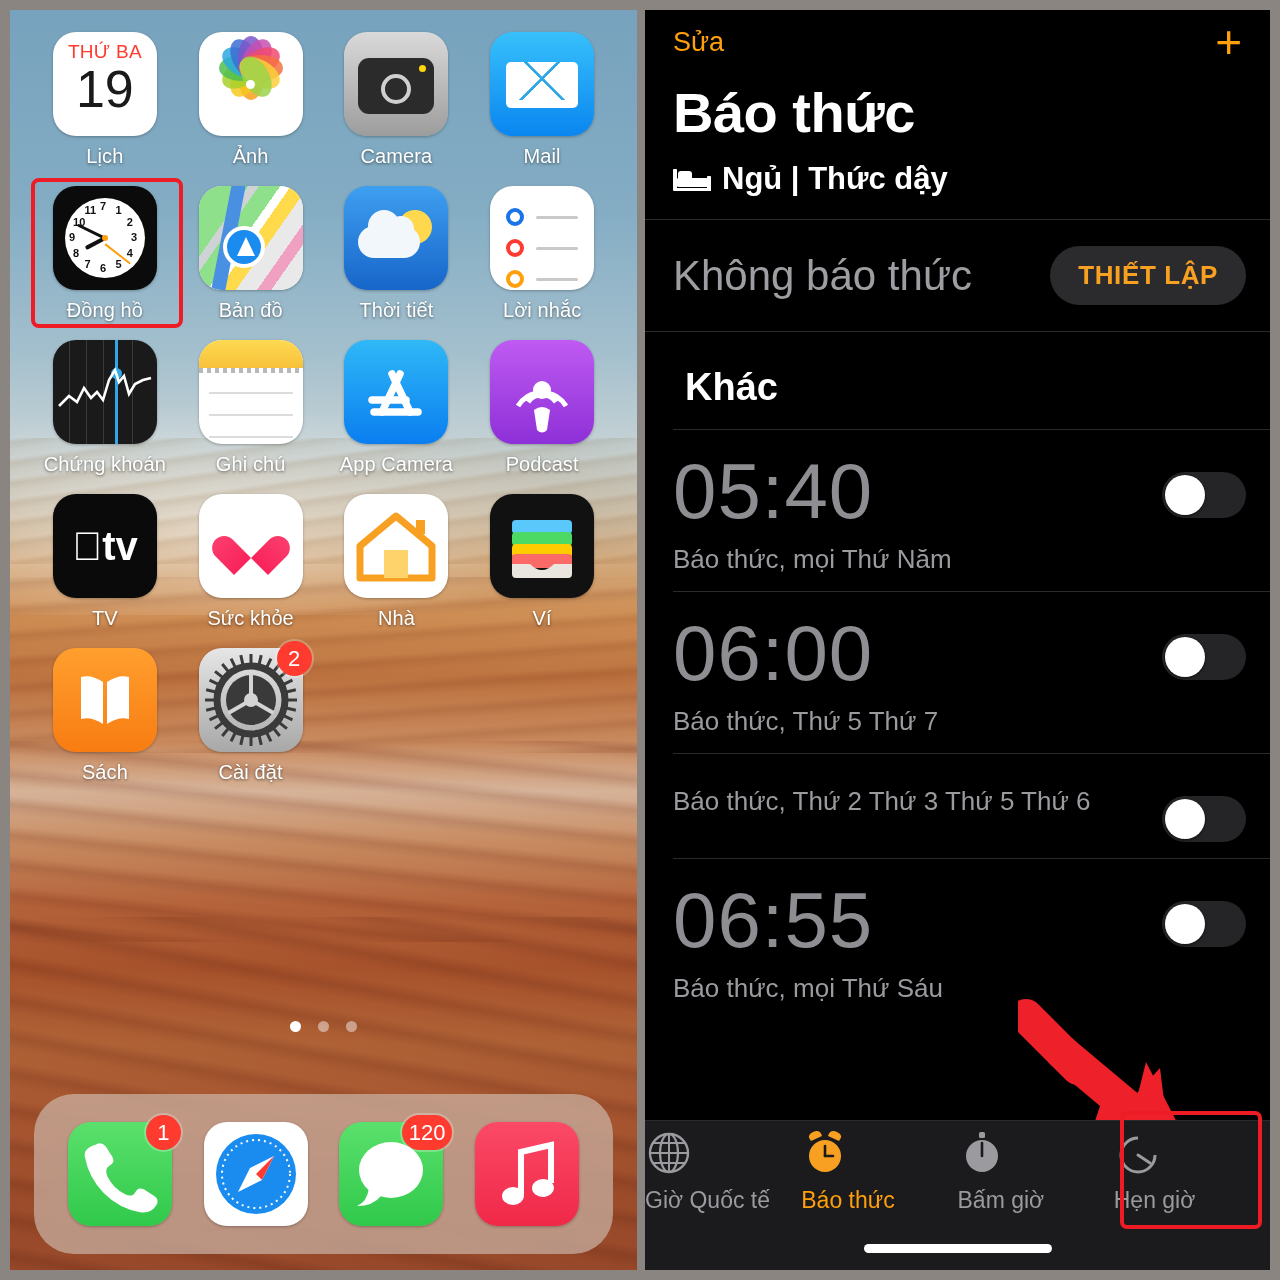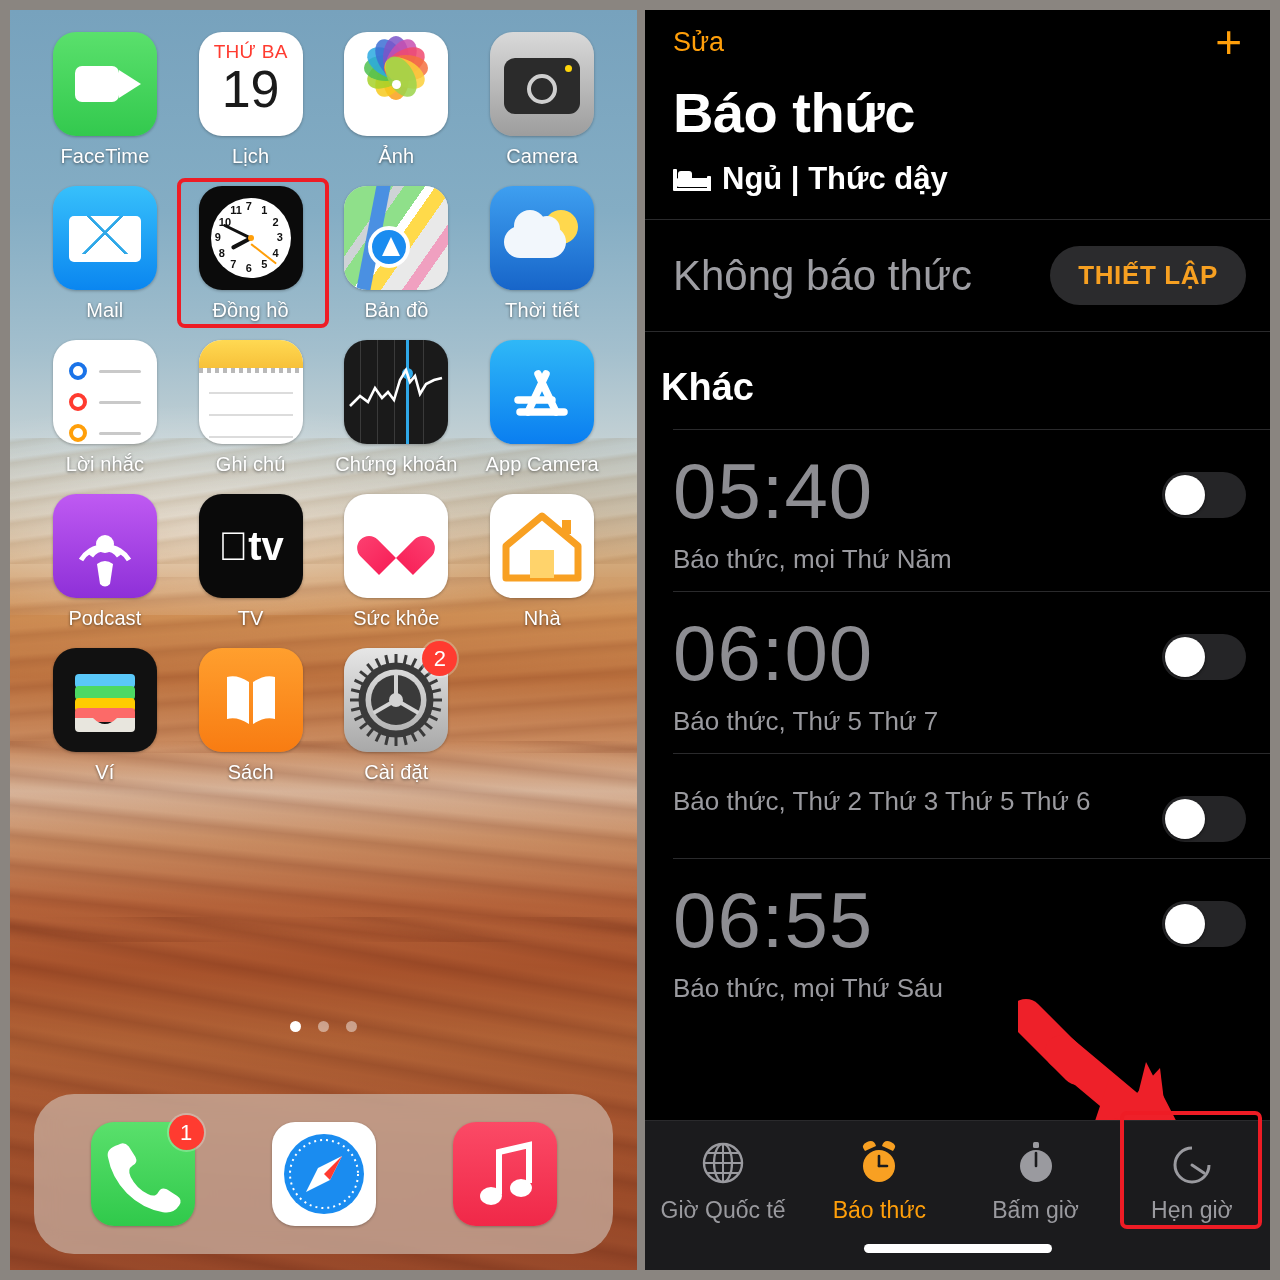--- a/index.html
+++ b/index.html
@@ -271,21 +271,21 @@
     display:flex; align-items:center; justify-content:space-between;
     padding: 26px 24px 26px 28px;
   }
   .no-alarm-text { color:#9d9da2; font-size:42px; }
   .setup-btn {
     background:#2b2b2d; color:#f7a021;
     font-size:26px; font-weight:bold; letter-spacing:.6px;
     padding: 14px 28px; border-radius:30px;
   }
   .khac {
-    padding: 34px 28px 20px 16px;
+    padding: 34px 28px 20px 40px;
     color:#fff; font-size:38px; font-weight:bold;
   }
   .alarm-row {
     padding: 20px 24px 16px 28px;
     position:relative;
     display:flex; align-items:flex-start; justify-content:flex-start;
   }
   .alarm-left { flex:1; }
   .alarm-time {
     font-size: 78px; font-weight: 200; color:#8d8d92;
@@ -306,22 +306,22 @@
   
   .tab-bar {
     position:absolute; left:0; right:0; bottom:0;
     height: 150px;
     background:#1b1b1d;
     display:flex;
     border-top:1px solid #2a2a2c;
   }
   .tab {
     flex:1; display:flex; flex-direction:column;
-    align-items:center; justify-content:flex-start;
-    padding-top: 18px;
+    justify-content:flex-start;
+    padding-top: 8px;
     position:relative;
   }
   .tab-label { font-size:23px; margin-top:10px; color:#9a9a9f; }
   .tab.active .tab-label { color:#ff9f0a; }
   .tab-ic { width:48px; height:48px; position:relative; }
   .home-indicator {
     position:absolute; left:50%; bottom:17px; transform:translateX(-50%);
     width:188px; height:9px; border-radius:5px; background:#fff;
   }
   .tab-hl {
@@ -341,28 +341,20 @@
     <div class="wallpaper">
       <div class="sheen"></div>
       <div class="strata s1"></div>
       <div class="strata s2"></div>
       <div class="strata s3"></div>
       <div class="strata s4"></div>
     </div>
 
     <div class="grid">
 
-      <div class="cell">
-        <div class="icon-wrap">
-          <div class="app-icon ic-facetime">
-              <div class="cam"></div>
-            </div>
-        </div>
-        <div class="app-label">FaceTime</div>
-      </div>
       <div class="cell">
         <div class="icon-wrap">
           <div class="app-icon ic-calendar">
             <div class="cal-top">THỨ BA</div>
             <div class="cal-day">19</div>
           </div>
         </div>
         <div class="app-label">Lịch</div>
       </div>
       <div class="cell">
@@ -458,45 +450,45 @@
             <div class="r" style="top:53px;border-color:#ff3b30;"></div>
               <div class="l" style="top:61px;"></div>
             <div class="r" style="top:84px;border-color:#ff9f0a;"></div>
               <div class="l" style="top:92px;"></div>
           </div>
         </div>
         <div class="app-label">Lời nhắc</div>
       </div>
       <div class="cell">
         <div class="icon-wrap">
-          <div class="app-icon ic-notes">
-            <div class="top"></div>
-              <div class="perf"></div>
-            <div class="ln" style="top:52px;"></div>
-              <div class="ln" style="top:74px;"></div>
-              <div class="ln" style="top:96px;"></div>
-          </div>
-        </div>
-        <div class="app-label">Ghi chú</div>
-      </div>
-      <div class="cell">
-        <div class="icon-wrap">
           <div class="app-icon ic-stocks" id="stocks-art">
             <div class="vl" style="left:16px;"></div>
               <div class="vl" style="left:33px;"></div>
             <div class="vl" style="left:50px;"></div>
               <div class="vl" style="left:79px;"></div>
             <div class="blue"></div>
               <div class="bdot"></div>
             <svg width="104" height="104" style="position:absolute;left:0;top:0;">
               <polyline points="6,66 16,56 24,62 31,48 38,58 44,52 50,60 56,40 62,30 66,42 71,36 76,54 82,44 90,40 98,38" fill="none" stroke="#ffffff" stroke-width="2.6"></polyline>
             </svg>
           </div>
         </div>
         <div class="app-label">Chứng khoán</div>
+      </div>
+      <div class="cell">
+        <div class="icon-wrap">
+          <div class="app-icon ic-notes">
+            <div class="top"></div>
+              <div class="perf"></div>
+            <div class="ln" style="top:52px;"></div>
+              <div class="ln" style="top:74px;"></div>
+              <div class="ln" style="top:96px;"></div>
+          </div>
+        </div>
+        <div class="app-label">Ghi chú</div>
       </div>
       <div class="cell">
         <div class="icon-wrap">
           <div class="app-icon ic-appstore">
             <svg width="104" height="104">
               <g stroke="#fff" stroke-width="7.5" stroke-linecap="round" fill="none">
                 <line x1="38" y1="72" x2="56" y2="34"></line>
                 <line x1="66" y1="72" x2="48" y2="34"></line>
                 <line x1="30" y1="72" x2="74" y2="72"></line>
                 <line x1="28" y1="60" x2="62" y2="60"></line>
@@ -645,20 +637,29 @@
         <div class="app-icon ic-safari">
           <svg width="104" height="104">
             <circle cx="52" cy="52" r="40" fill="#1a8cf0"></circle>
             <circle cx="52" cy="52" r="34" fill="none" stroke="#fff" stroke-width="2" stroke-dasharray="2 4"></circle>
             <path d="M70 34 L58 58 L34 70 L46 46 Z" fill="#fff"></path>
             <path d="M70 34 L58 58 L52 52 Z" fill="#ff3b30"></path>
           </svg>
         </div>
       </div>
       <div class="icon-wrap">
+        <div class="app-icon ic-messages">
+          <svg width="104" height="104">
+            <ellipse cx="52" cy="48" rx="32" ry="28" fill="#fff"></ellipse>
+            <path d="M30 66 q-2 14 -12 18 q16 0 24 -10 z" fill="#fff"></path>
+          </svg>
+        </div>
+        <div class="badge">120</div>
+      </div>
+      <div class="icon-wrap">
         <div class="app-icon ic-music">
           <svg width="104" height="104">
             <path d="M46 72 V30 l30 -7 v38" fill="none" stroke="#fff" stroke-width="6"></path>
             <ellipse cx="38" cy="74" rx="11" ry="9" fill="#fff"></ellipse>
             <ellipse cx="68" cy="66" rx="11" ry="9" fill="#fff"></ellipse>
           </svg>
         </div>
       </div>
     </div>
   </div>

